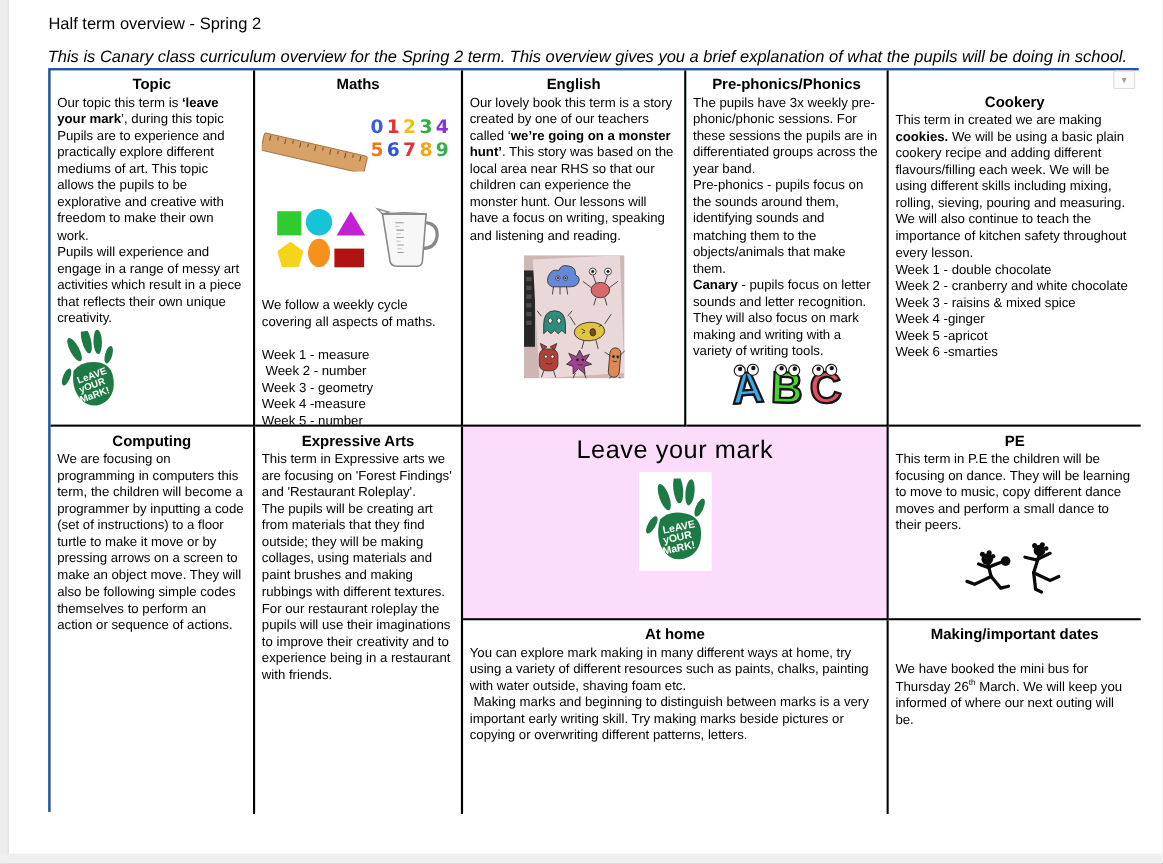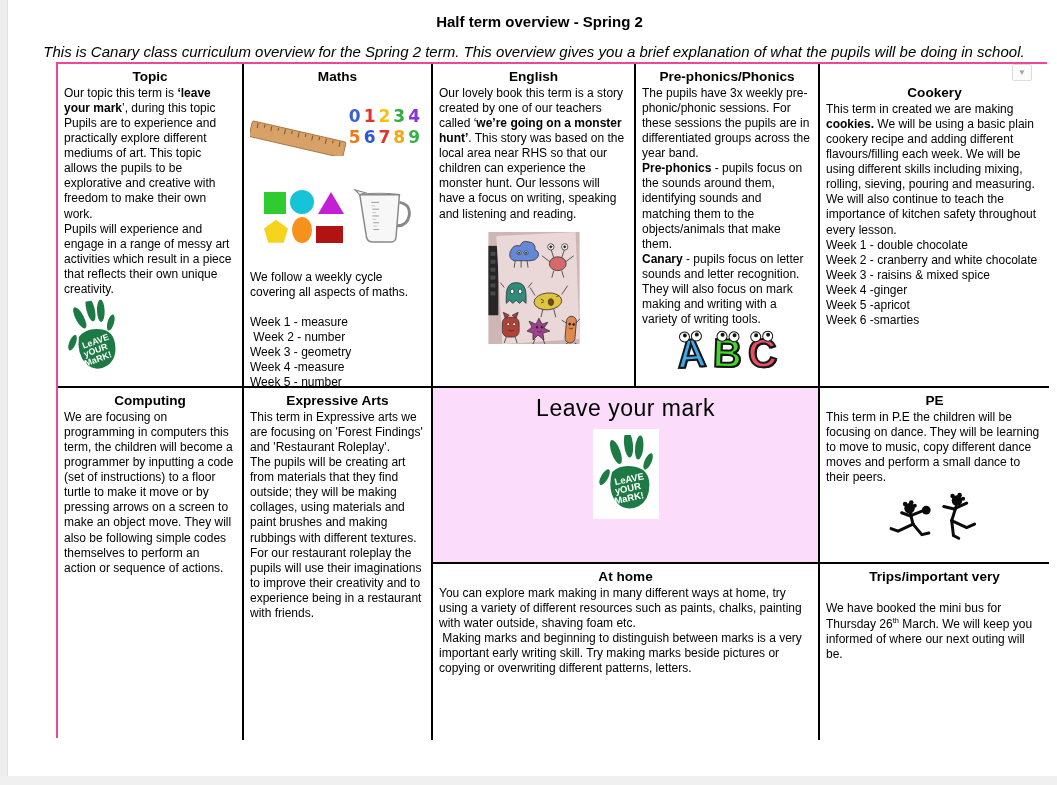--- a/index.html
+++ b/index.html
@@ -3,27 +3,27 @@
 <meta charset="utf-8">
 <style>
   * { box-sizing: border-box; margin: 0; padding: 0; }
   html,body { background:#fff; }
   .page {
     position: relative; width: 1057px; height: 785px; overflow: hidden;
     background: #fff; font-family: "Liberation Sans", sans-serif; color: #000;
   }
   .left-strip { position:absolute; left:0; top:0; width:8px; height:785px; background:#ededed; border-right:1px solid #e2e2e2; }
   .bottom-strip { position:absolute; left:0; top:776px; width:1057px; height:9px; background:#f0f0f0; }
-  .doc-title { position:absolute; top:13px; left:44px; width:991px; text-align:center; font-size:15px; font-weight:bold; }
+  .doc-title { position:absolute; top:13px; left:44px; width:991px; font-size:15px; font-weight:normal; }
   .doc-subtitle { position:absolute; top:43px; left:20px; width:1028px; text-align:center; font-size:15px; font-style:italic; }
 
   .grid {
-    position:absolute; left:56px; top:62px; width:991px; height:676px;
+    position:absolute; left:44px; top:62px; width:991px; height:676px;
     display:grid; grid-template-columns:186px 189px 203px 184px 229px;
-    grid-template-rows:324px 176px 176px; border:2px solid #ec4899; background:#14532d;
+    grid-template-rows:324px 176px 176px; border:2px solid #1d4ed8; background:#14532d;
   }
   .cell { background:#fff; border-right:2px solid #000; border-bottom:2px solid #000; overflow:hidden; padding:2px 6px 2px 6px; }
   .no-r { border-right:none; }
   .no-b { border-bottom:none; }
   .c-topic      { grid-column:1; grid-row:1; }
   .c-maths      { grid-column:2; grid-row:1; }
   .c-english    { grid-column:3; grid-row:1; }
   .c-phonics    { grid-column:4; grid-row:1; }
   .c-cookery    { grid-column:5; grid-row:1; }
   .c-computing  { grid-column:1; grid-row:2 / span 2; }
@@ -213,21 +213,21 @@
             <path d="M81,97 q2,1.5 4,0" fill="none"></path>
           </g>
           <path d="M88,92 l5,-5 M79,92 l-5,-3 M80,112 l-2,1 M87,112 l2,1" fill="none"></path>
         </g>
       </svg>
     </div>
 
     <div class="cell c-phonics">
       <div class="h">Pre-phonics/Phonics</div>
       <div class="b"><span>The pupils have 3x weekly pre-phonic/phonic sessions. For these sessions the pupils are in differentiated groups across the year band.
-</span><span style="font-weight: bold;">Pre-phonics</span><span> - pupils focus on the sounds around them, identifying sounds and matching them to the objects/animals that make them.
+</span><span style="font-weight: normal;">Pre-phonics</span><span> - pupils focus on the sounds around them, identifying sounds and matching them to the objects/animals that make them.
 </span><span style="font-weight: bold;">Canary</span><span> - pupils focus on letter sounds and letter recognition. They will also focus on mark making and writing with a variety of writing tools.</span></div>
       <div class="abc">
           <div class="abc-letter" style="transform: rotate(-4deg);">
             <div class="eyes">
               <span class="eye"></span>
               <span class="eye"></span>
             </div>
             <div class="abc-char" style="color: rgb(63, 168, 232);">A</div>
           </div>
           <div class="abc-letter" style="transform: rotate(2deg);">
@@ -321,21 +321,21 @@
       </svg>
     </div>
 
     <div class="cell c-athome no-b">
       <div class="h">At home</div>
       <div class="b">You can explore mark making in many different ways at home, try using a variety of different resources such as paints, chalks, painting with water outside, shaving foam etc.
  Making marks and beginning to distinguish between marks is a very important early writing skill. Try making marks beside pictures or copying or overwriting different patterns, letters.</div>
     </div>
 
     <div class="cell c-trips no-r no-b">
-      <div class="h h-trips">Trips/important very</div>
+      <div class="h h-trips">Making/important dates</div>
       <div class="b"><span>We have booked the mini bus for Thursday 26</span><sup>th</sup><span> March. We will keep you informed of where our next outing will be.</span></div>
     </div>
   </div>
 
   <div class="dropdown-btn">
     <span>▼</span>
   </div>
 </div>
 
 </body></html>

